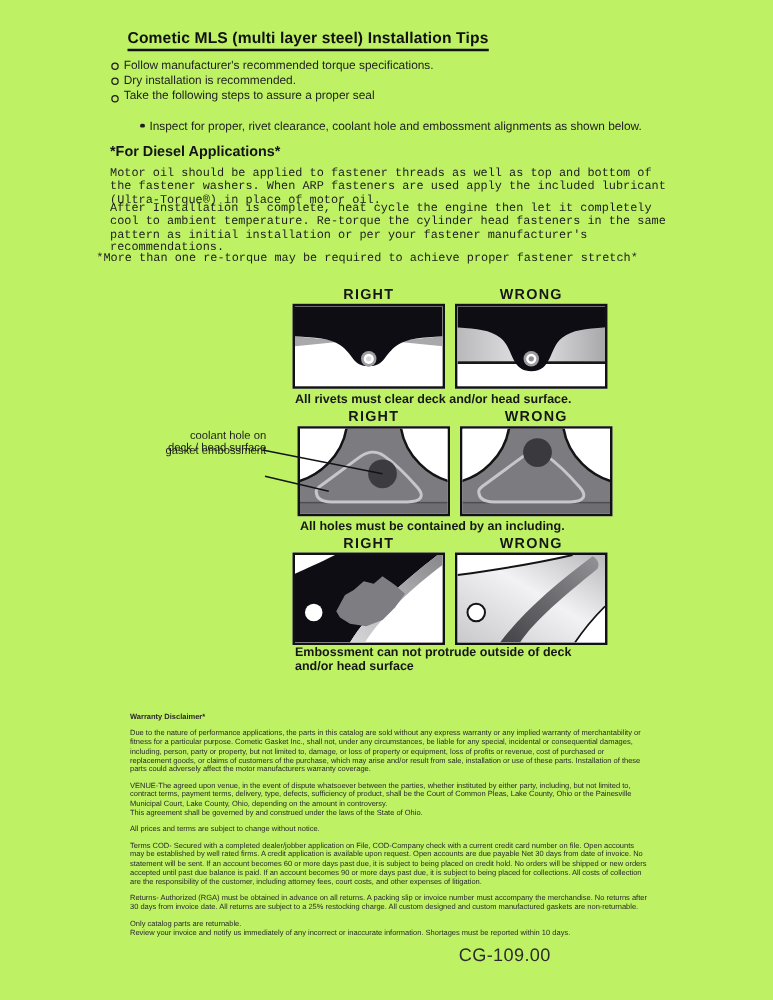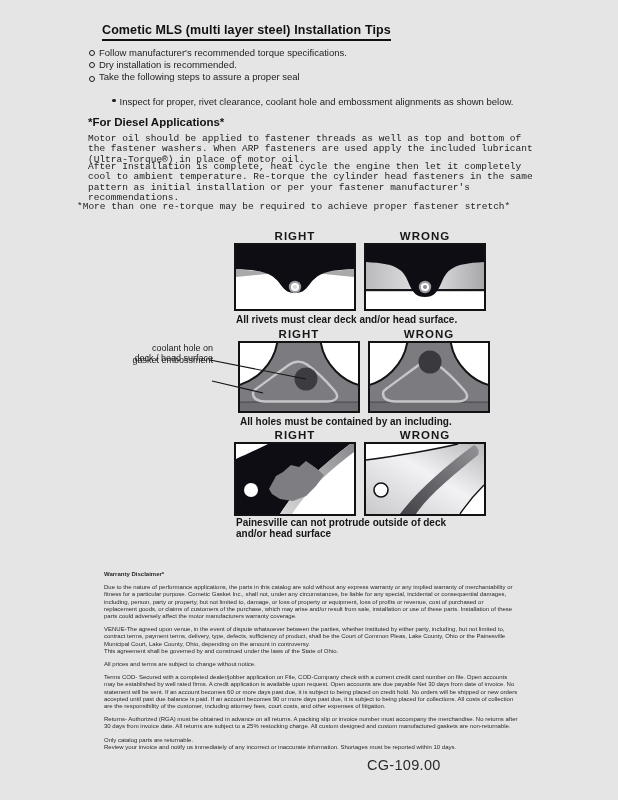--- a/index.html
+++ b/index.html
@@ -1,17 +1,17 @@
 <!DOCTYPE html>
 <html><head>
 <meta charset="utf-8">
 <style>
   html,body{margin:0;padding:0;background:#ffffff;}
   .page{
-    position:relative;width:618px;height:800px;background:#e5e5e5;
+    position:relative;width:618px;height:800px;background:#bef264;
     font-family:"Liberation Sans",sans-serif;color:#1c1c1e;overflow:hidden;
   }
   .abs{position:absolute;}
   .title{
     left:102px;top:23px;font-size:12.5px;font-weight:bold;color:#111;
     border-bottom:2px solid #111;padding-bottom:2px;letter-spacing:.1px;
   }
   .bullet-row{display:flex;align-items:flex-start;font-size:9.5px;line-height:11px;color:#1d1d1f;}
   .b-circle{width:4px;height:4px;border:1px solid #1d1d1f;border-radius:50%;margin:2.5px 4px 0 0;flex:0 0 auto;}
   .b-dot{width:3.5px;height:3.5px;background:#1d1d1f;border-radius:50%;margin:3px 4px 0 0;flex:0 0 auto;}
@@ -173,21 +173,21 @@
       <rect width="118" height="70" fill="url(#g-r3w-l)"></rect>
       <path d="M0,0 H92 C62,7 30,12 0,16 Z" fill="#ffffff"></path>
       <path d="M0,16 C30,12 62,7 92,0" fill="none" stroke="#141416" stroke-width="1.6"></path>
       <path d="M34,70 C52,46 80,22 108,1 C112,3 114,7 112,11 C86,32 62,52 50,70 Z" fill="url(#g-r3w-d)"></path>
       <path d="M94,70 C102,58 110,49 118,41 V70 Z" fill="#ffffff"></path>
       <path d="M94,70 C102,58 110,49 118,41" fill="none" stroke="#141416" stroke-width="1.4"></path>
       <circle cx="15" cy="46" r="7" fill="#ffffff" stroke="#141416" stroke-width="1.6"></circle>
     </svg>
   </div>
 
-  <div class="abs caption" style="left:236px;top:517px;">Painesville can not protrude outside of deck</div>
+  <div class="abs caption" style="left:236px;top:517px;">Embossment can not protrude outside of deck</div>
   <div class="abs caption" style="left:236px;top:528px;">and/or head surface</div>
 
   <div class="abs legal">
     <p class="lg-head">Warranty Disclaimer*</p>
     <p>Due to the nature of performance applications, the parts in this catalog are sold without any express warranty or any implied warranty of merchantability or fitness for a particular purpose.  Cometic Gasket Inc., shall not, under any circumstances, be liable for any special, incidental or consequential damages, including, person, party or property, but not limited to, damage, or loss of property or equipment, loss of profits or revenue, cost of purchased or replacement goods, or claims of customers of the purchase, which may arise and/or result from sale, installation or use of these parts.  Installation of these parts could adversely affect the motor manufacturers warranty coverage.</p>
     <p>VENUE-The agreed upon venue, in the event of dispute whatsoever between the parties, whether instituted by either party, including, but not limited to, contract terms, payment terms, delivery, type, defects, sufficiency of product, shall be the Court of Common Pleas, Lake County, Ohio or the Painesville Municipal Court, Lake County, Ohio, depending on the amount in controversy.
 This agreement shall be governed by and construed under the laws of the State of Ohio.</p>
     <p>All prices and terms are subject to change without notice.</p>
     <p>Terms COD- Secured with a completed dealer/jobber application on File, COD-Company check with a current credit card number on file.  Open accounts may be established by well rated firms.  A credit application is available upon request.  Open accounts are due payable Net 30 days from date of invoice.  No statement will be sent.  If an account becomes 60 or more days past due, it is subject to being placed on credit hold.  No orders will be shipped or new orders accepted until past due balance is paid.  If an account becomes 90 or more days past due, it is subject to being placed for collections.  All costs of collection are the responsibility of the customer, including attorney fees, court costs, and other expenses of litigation.</p>
     <p>Returns- Authorized (RGA) must be obtained in advance on all returns.  A packing slip or invoice number must accompany the merchandise.  No returns after 30 days from invoice date.  All returns are subject to a 25% restocking charge.  All custom designed and custom manufactured gaskets are non-returnable.</p>

